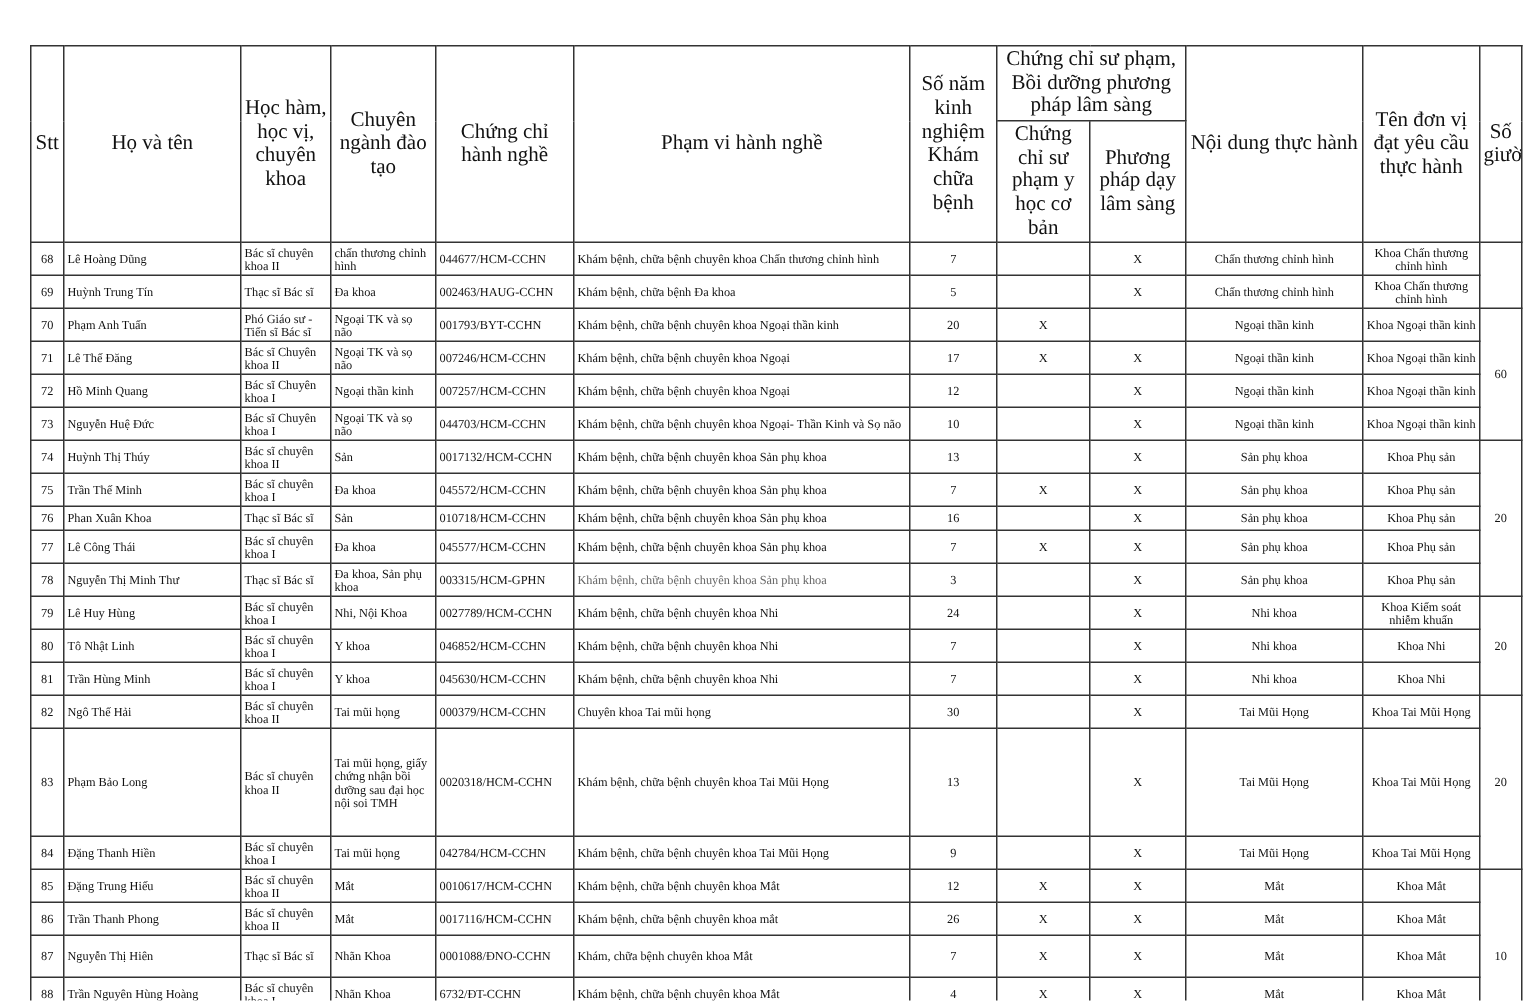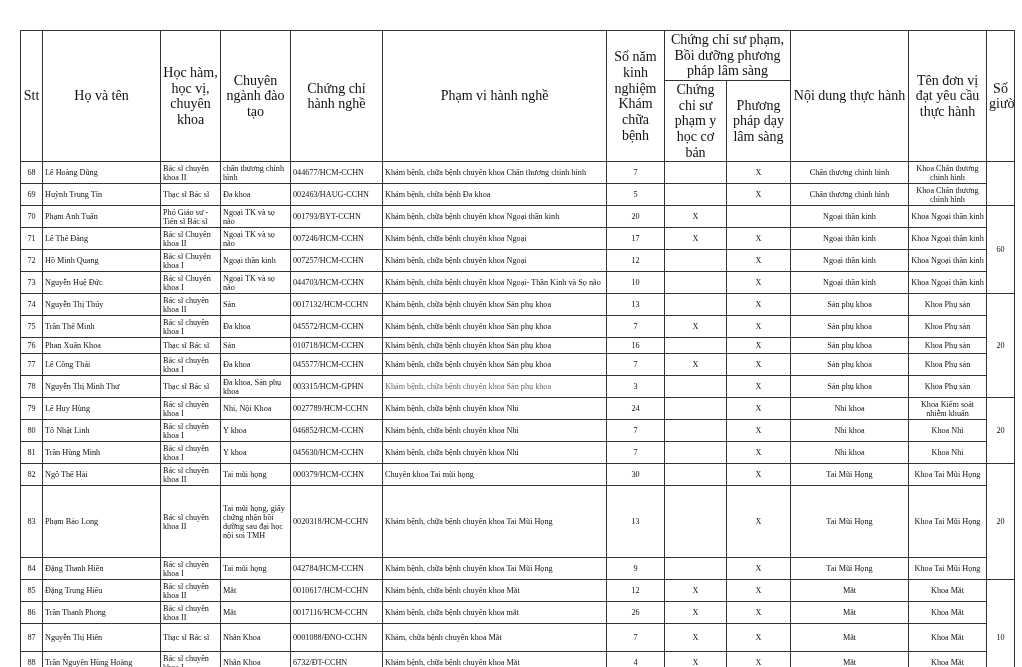--- a/index.html
+++ b/index.html
@@ -128,21 +128,21 @@
         <td class="l">044703/HCM-CCHN</td>
         <td class="l">Khám bệnh, chữa bệnh chuyên khoa Ngoại- Thần Kinh và Sọ não</td>
         <td class="c">10</td>
         <td class="c"></td>
         <td class="c">X</td>
         <td class="c">Ngoại thần kinh</td>
         <td class="c">Khoa Ngoại thần kinh</td>
       </tr>
       <tr style="height: 22px; margin-left: 24px;">
         <td class="c">74</td>
-        <td class="l">Nguyễn Thị Thúy</td>
+        <td class="l">Huỳnh Thị Thúy</td>
         <td class="l">Bác sĩ chuyên khoa II</td>
         <td class="l">Sản</td>
         <td class="l">0017132/HCM-CCHN</td>
         <td class="l">Khám bệnh, chữa bệnh chuyên khoa Sản phụ khoa</td>
         <td class="c">13</td>
         <td class="c"></td>
         <td class="c">X</td>
         <td class="c">Sản phụ khoa</td>
         <td class="c">Khoa Phụ sản</td>
         <td class="c" rowspan="5">20</td>

